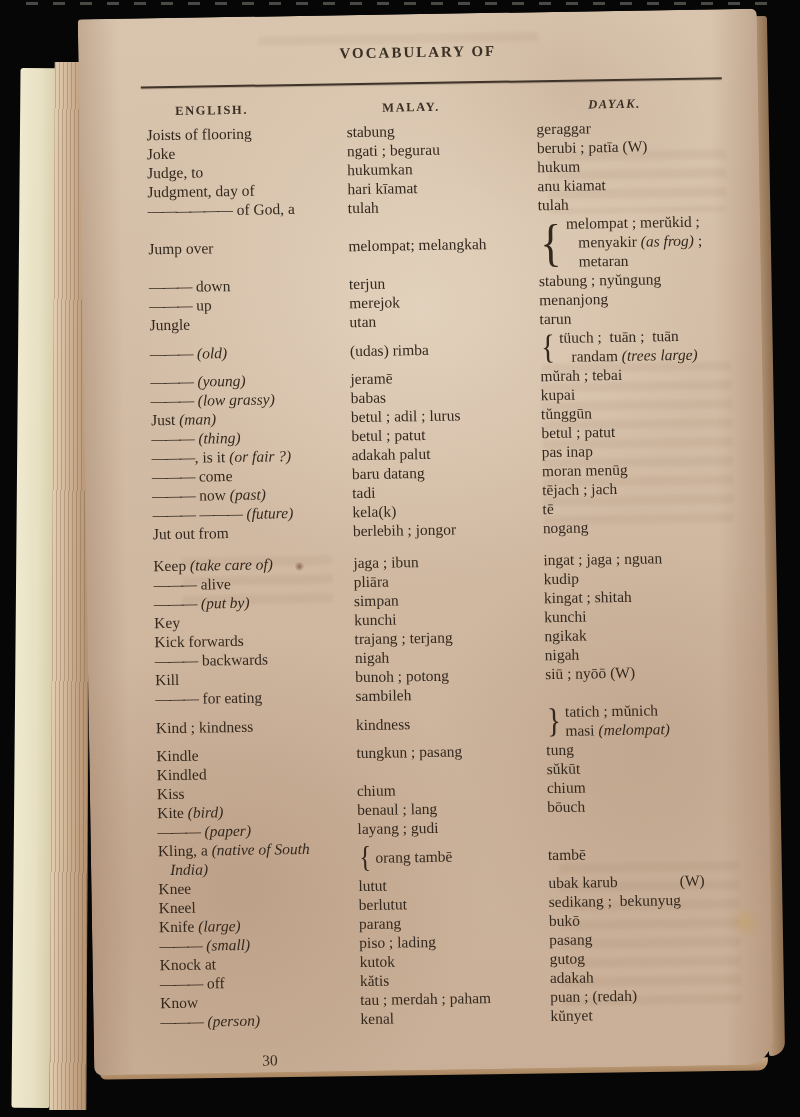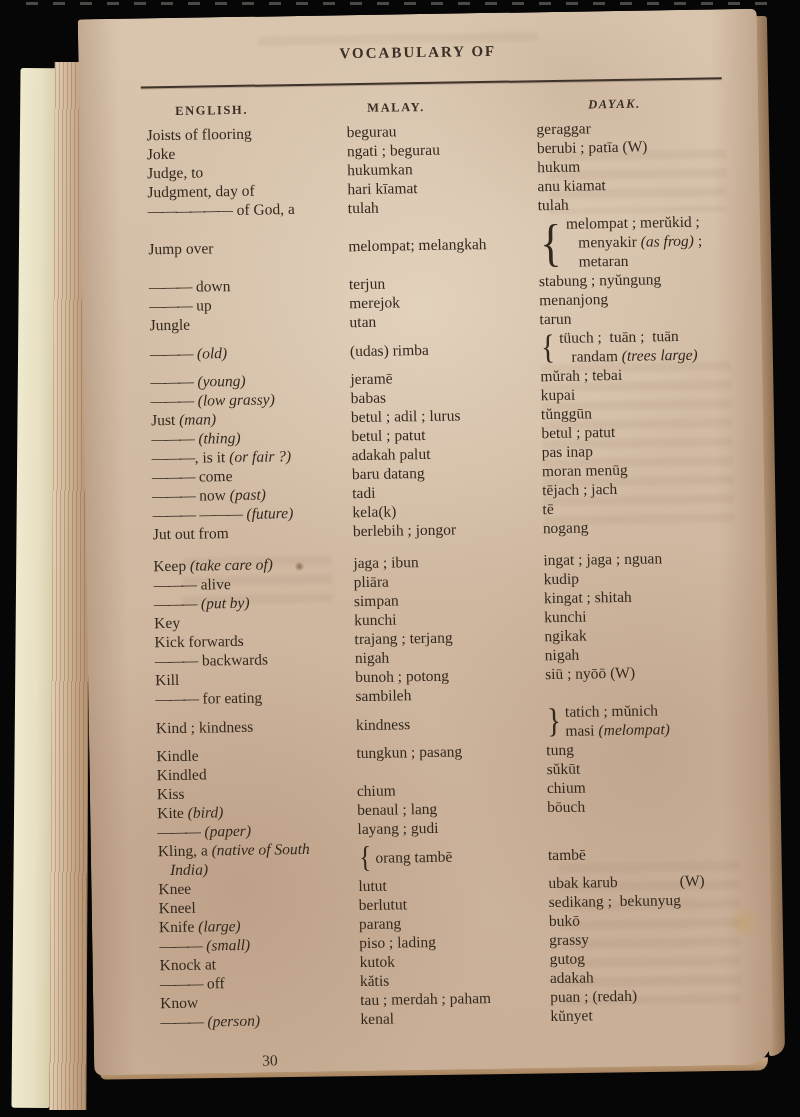--- a/index.html
+++ b/index.html
@@ -28,21 +28,21 @@
           radial-gradient(ellipse 52% 34% at 22% 82%,rgba(148,108,82,.26),transparent 70%),
           radial-gradient(ellipse 46% 30% at 82% 70%,rgba(148,110,86,.20),transparent 70%),
           radial-gradient(ellipse 30% 18% at 72% 8%,rgba(150,112,88,.14),transparent 70%),
           linear-gradient(90deg,rgba(135,96,70,.28),rgba(135,96,70,0) 6%,rgba(135,96,70,0) 93%,rgba(145,105,78,.32)),
           linear-gradient(180deg,#d9c5ae,#cfb7a0 55%,#c9af97);}
   .running-head{position:absolute;top:30px;left:0;width:100%;text-align:center;
         font-size:15px;font-weight:bold;letter-spacing:2px;color:#3a2f24;}
   .rule{position:absolute;top:68px;left:62px;width:581px;height:2px;background:#40342a;
         box-shadow:0 1px 0 rgba(64,52,42,.25);}
   .colh{position:absolute;top:86px;font-size:12.5px;font-weight:bold;letter-spacing:1.6px;color:#3b2f25;}
-  .colh-en{left:96px;} .colh-my{left:288px;} .colh-dy{left:509px;font-style:italic;}
+  .colh-en{left:96px;} .colh-my{left:303px;} .colh-dy{left:509px;font-style:italic;}
   .rows{position:absolute;top:107px;left:0;right:0;padding-left:67px;font-size:15.5px;}
   .row{display:flex;align-items:center;}
   .row.gap{margin-top:13px;}
   .cell{white-space:pre-wrap;}
   .cell .ln{line-height:19px;}
   .en{width:200px;}
   .my{width:190px;display:flex;align-items:center;}
   .dy{width:218px;display:flex;align-items:center;}
   .ln.indent{padding-left:12px;}
   .dash{letter-spacing:-.1em;margin-right:.08em;}
@@ -85,21 +85,21 @@
     <div class="running-head">VOCABULARY OF</div>
     <div class="rule"></div>
 
     <span class="colh colh-en">ENGLISH.</span>
     <span class="colh colh-my">MALAY.</span>
     <span class="colh colh-dy">DAYAK.</span>
 
     <div class="rows" id="rows">
         <div class="row">
           <div class="cell en"><div class="ln">Joists of flooring</div></div>
-          <div class="cell my"><div class="ln">begurau</div></div>
+          <div class="cell my"><div class="ln">stabung</div></div>
           <div class="cell dy"><div class="lines"><div class="ln">geraggar</div></div></div>
         </div>
         <div class="row">
           <div class="cell en"><div class="ln">Joke</div></div>
           <div class="cell my"><div class="ln">ngati ; begurau</div></div>
           <div class="cell dy"><div class="lines"><div class="ln">berubi ; patīa (W)</div></div></div>
         </div>
         <div class="row">
           <div class="cell en"><div class="ln">Judge, to</div></div>
           <div class="cell my"><div class="ln">hukumkan</div></div>
@@ -271,21 +271,21 @@
           <div class="cell dy"><div class="lines"><div class="ln">sedikang ;  bekunyug</div></div></div>
         </div>
         <div class="row">
           <div class="cell en"><div class="ln">Knife <i>(large)</i></div></div>
           <div class="cell my"><div class="ln">parang</div></div>
           <div class="cell dy"><div class="lines"><div class="ln">bukō</div></div></div>
         </div>
         <div class="row">
           <div class="cell en"><div class="ln"><span class="dash">———</span> <i>(small)</i></div></div>
           <div class="cell my"><div class="ln">piso ; lading</div></div>
-          <div class="cell dy"><div class="lines"><div class="ln">grassy</div></div></div>
+          <div class="cell dy"><div class="lines"><div class="ln">pasang</div></div></div>
         </div>
         <div class="row">
           <div class="cell en"><div class="ln">Knock at</div></div>
           <div class="cell my"><div class="ln">kutok</div></div>
           <div class="cell dy"><div class="lines"><div class="ln">gutog</div></div></div>
         </div>
         <div class="row">
           <div class="cell en"><div class="ln"><span class="dash">———</span> off</div></div>
           <div class="cell my"><div class="ln">kătis</div></div>
           <div class="cell dy"><div class="lines"><div class="ln">adakah</div></div></div>

